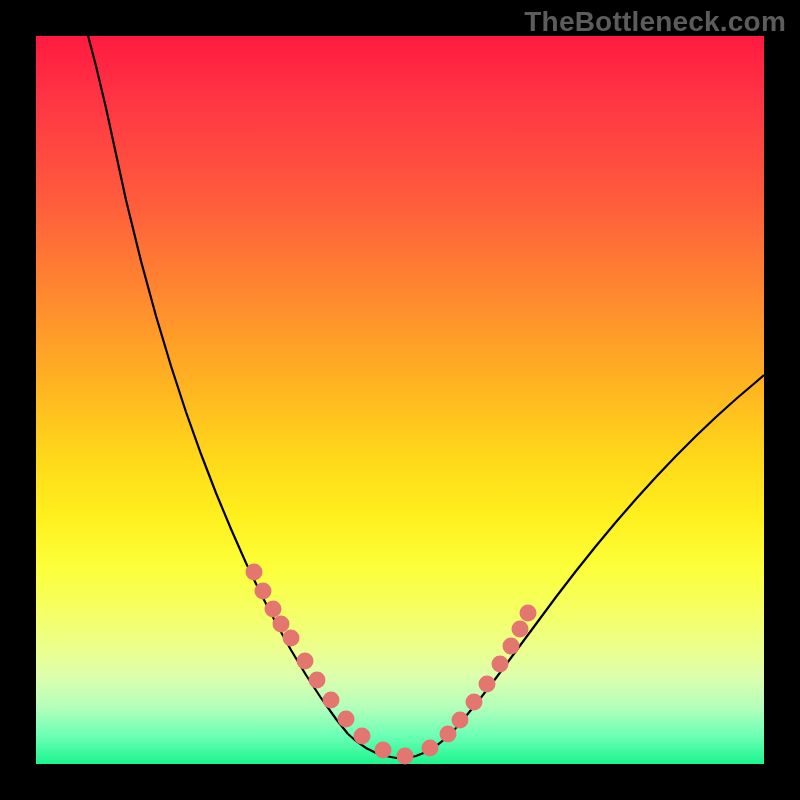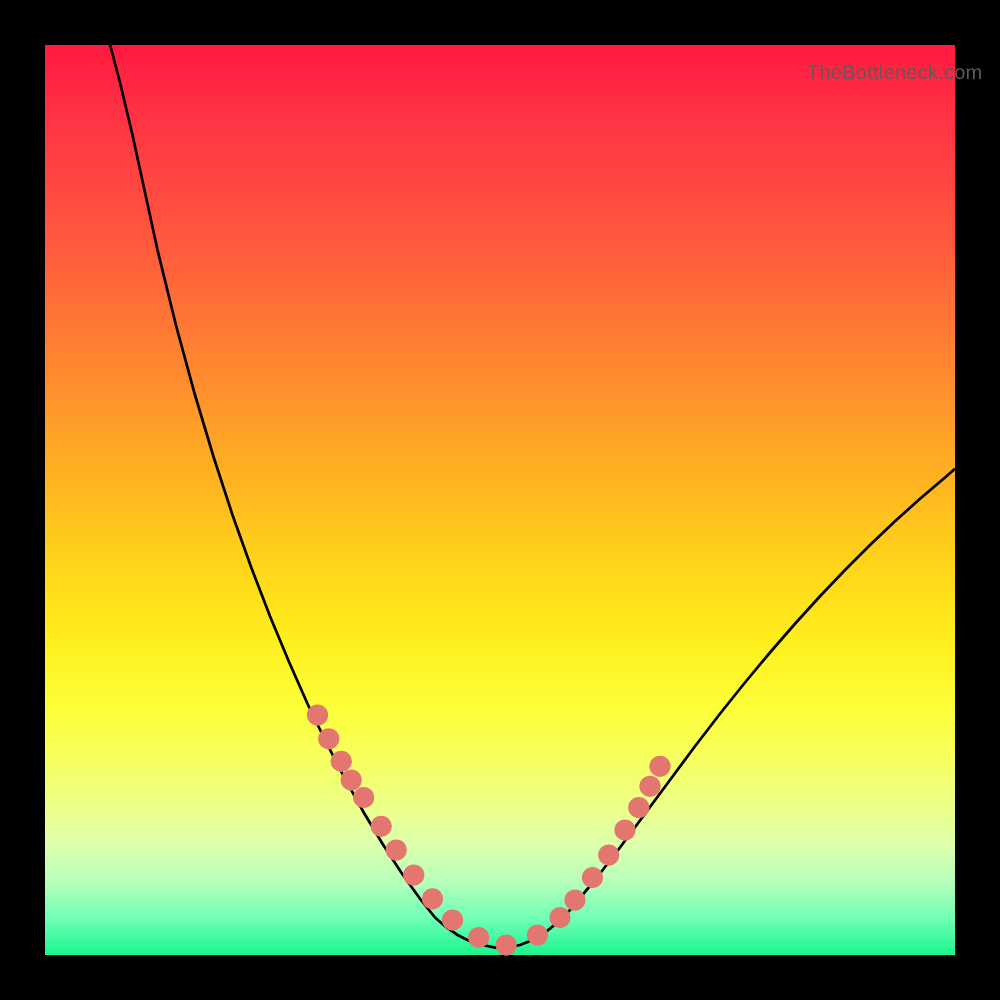--- a/index.html
+++ b/index.html
@@ -42,25 +42,24 @@
       #b6ffba 92%,
       #6fffb6 96%,
       #1cf58e 100%
     );
   }
   .watermark {
     position: absolute;
     top: 6px;
     right: 14px;
     color: #5c5c5c;
-    font-size: 16px;
-    font-weight: 400;
+    font-size: 28px;
+    font-weight: 700;
     letter-spacing: 0.2px;
     user-select: none;
-    margin-top: 44px;
   }
   svg.curve {
     position: absolute;
     left: 0;
     top: 0;
     width: 728px;
     height: 728px;
     overflow: visible;
   }
   svg .line {

